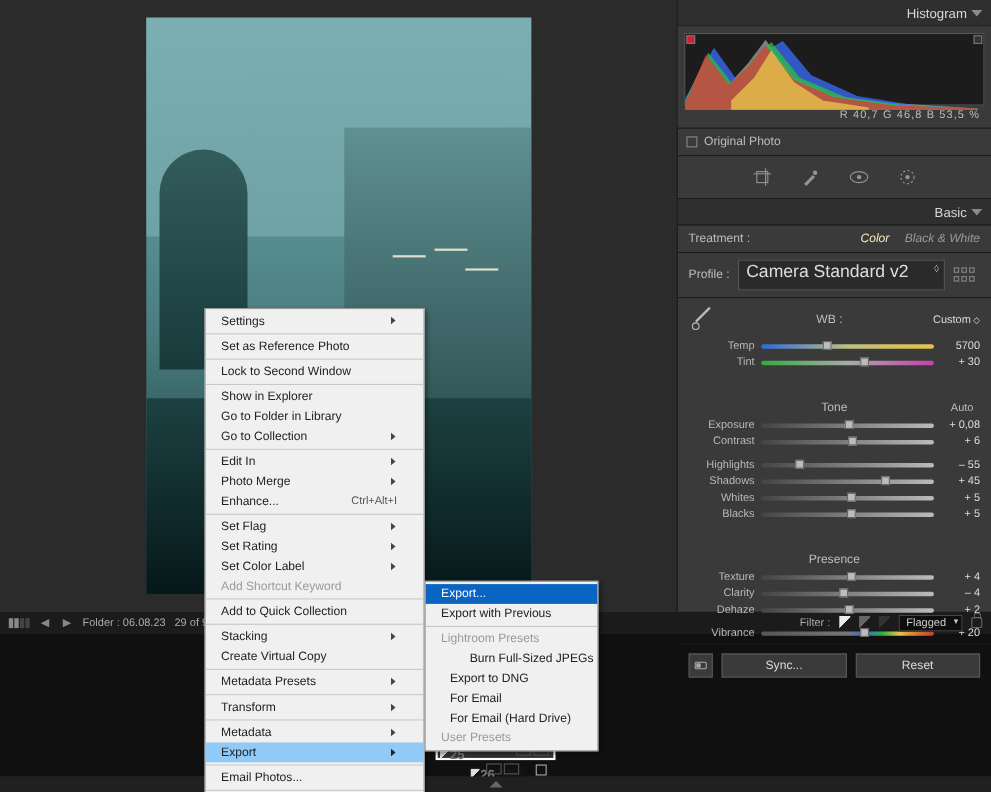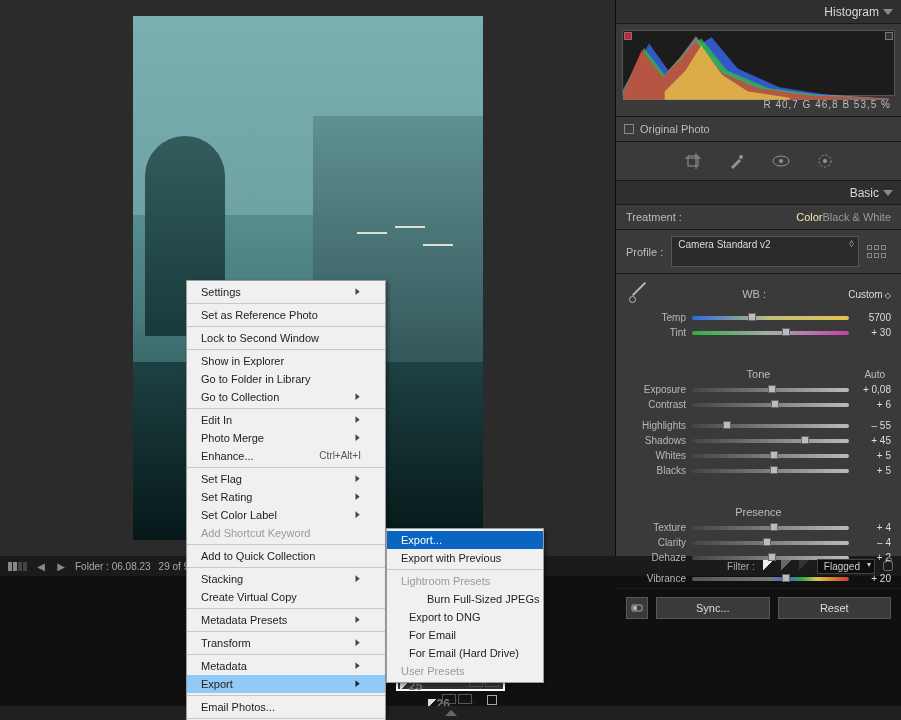--- a/index.html
+++ b/index.html
@@ -33,21 +33,21 @@
   .orig { display:flex; align-items:center; gap:6px; padding:6px 8px; border-bottom:1px solid #1a1a1a;}
   .orig .cb { width:10px; height:10px; border:1px solid #888;}
   .toolrow { display:flex; justify-content:center; gap:22px; padding:8px 0; border-bottom:1px solid #1a1a1a;}
   .toolrow .tbtn { width:22px; height:22px; display:flex; align-items:center; justify-content:center; opacity:.7;}
   .row { display:flex; align-items:center; padding:4px 10px; }
   .row.split { justify-content:space-between; }
   .treat { border-bottom:1px solid #1a1a1a; padding-top:6px; padding-bottom:6px;}
   .treat .sel { color:#f5e6b8; font-size:11px;}
   .treat .unsel { color:#9a9a9a; font-size:11px;}
   .profile { border-bottom:1px solid #1a1a1a; padding-top:6px; padding-bottom:6px;}
-  .dropdown { flex:1; margin-left:8px; background:#2a2a2a; border:1px solid #555; padding:2px 14px 16px 6px; font-size:10px; color:#ddd; position:relative;}
+  .dropdown { flex:1; margin-left:8px; background:#2a2a2a; border:1px solid #555; padding:2px 14px 6px 6px; font-size:16px; color:#ddd; position:relative;}
   .dropdown:after { content:'◇'; position:absolute; right:3px; top:1px; font-size:9px; transform:scaleX(.6);}
   .grid-ico { margin-left:8px; width:24px; height:14px; display:flex; flex-wrap:wrap; gap:2px;}
   .grid-ico i { width:5px; height:5px; border:1px solid #888;}
   .wbrow { padding:6px 10px 2px;}
   .wb-dd { font-size:10px; color:#ddd;}
   .wb-dd:after{content:' ◇'; font-size:8px;}
   .eyedrop { width:28px; height:28px; position:relative; margin-right:6px;}
   .eyedrop:before{content:''; position:absolute; width:18px; height:2px; background:#bbb; top:8px; left:4px; transform:rotate(-45deg);}
   .eyedrop:after{content:''; position:absolute; width:5px; height:5px; border:1px solid #bbb; border-radius:50%; bottom:5px; left:3px;}
   .section-title { text-align:center; color:#bcbcbc; padding:4px 0 2px;margin-top:24px;}
@@ -178,21 +178,21 @@
         </div>
     </div>
 
     <div class="panel-head">
       <span>Basic</span>
       <div class="tri"></div>
     </div>
 
     <div class="row split treat">
       <span>Treatment :</span>
-      <span style="display:flex; ">
+      <span style="display:flex; gap:14px;font-style:italic;">
         <span class="sel">Color</span>
         <span class="unsel">Black &amp; White</span>
       </span>
     </div>
 
     <div class="row profile">
       <span>Profile :</span>
       <div class="dropdown">Camera Standard v2</div>
       <div class="grid-ico">
           <i></i>

